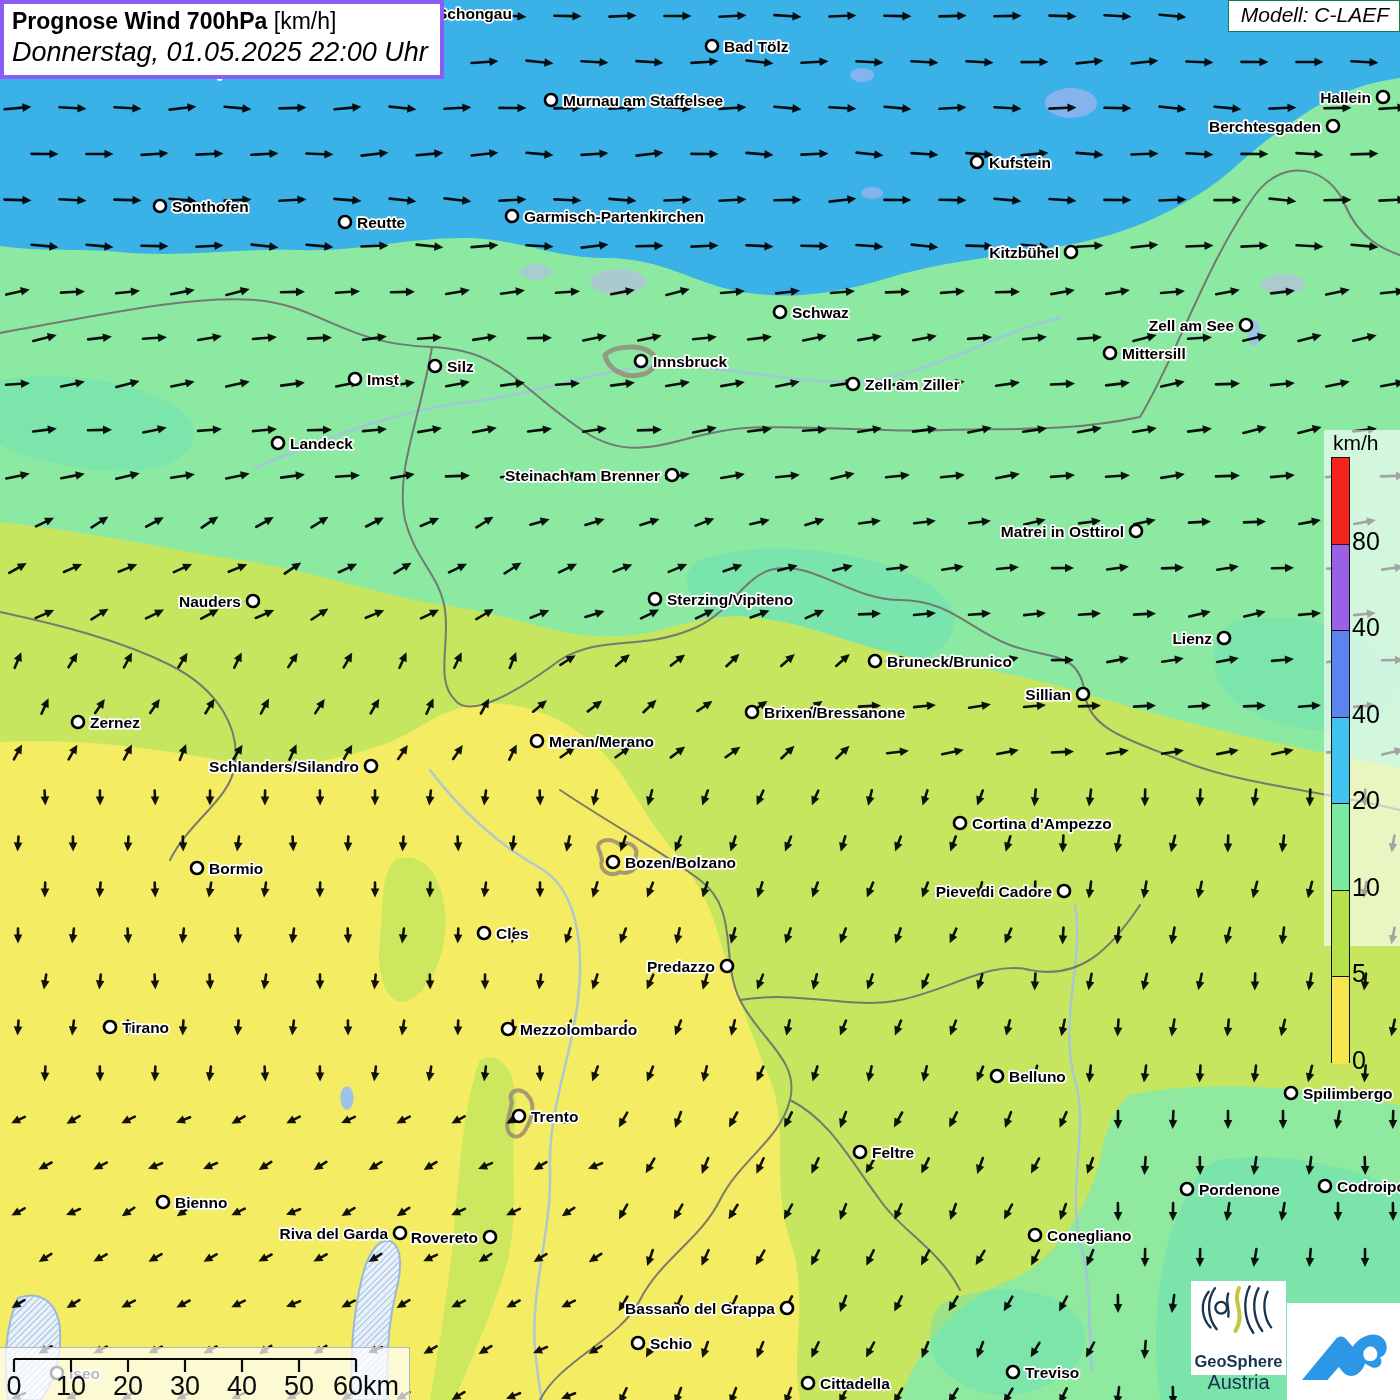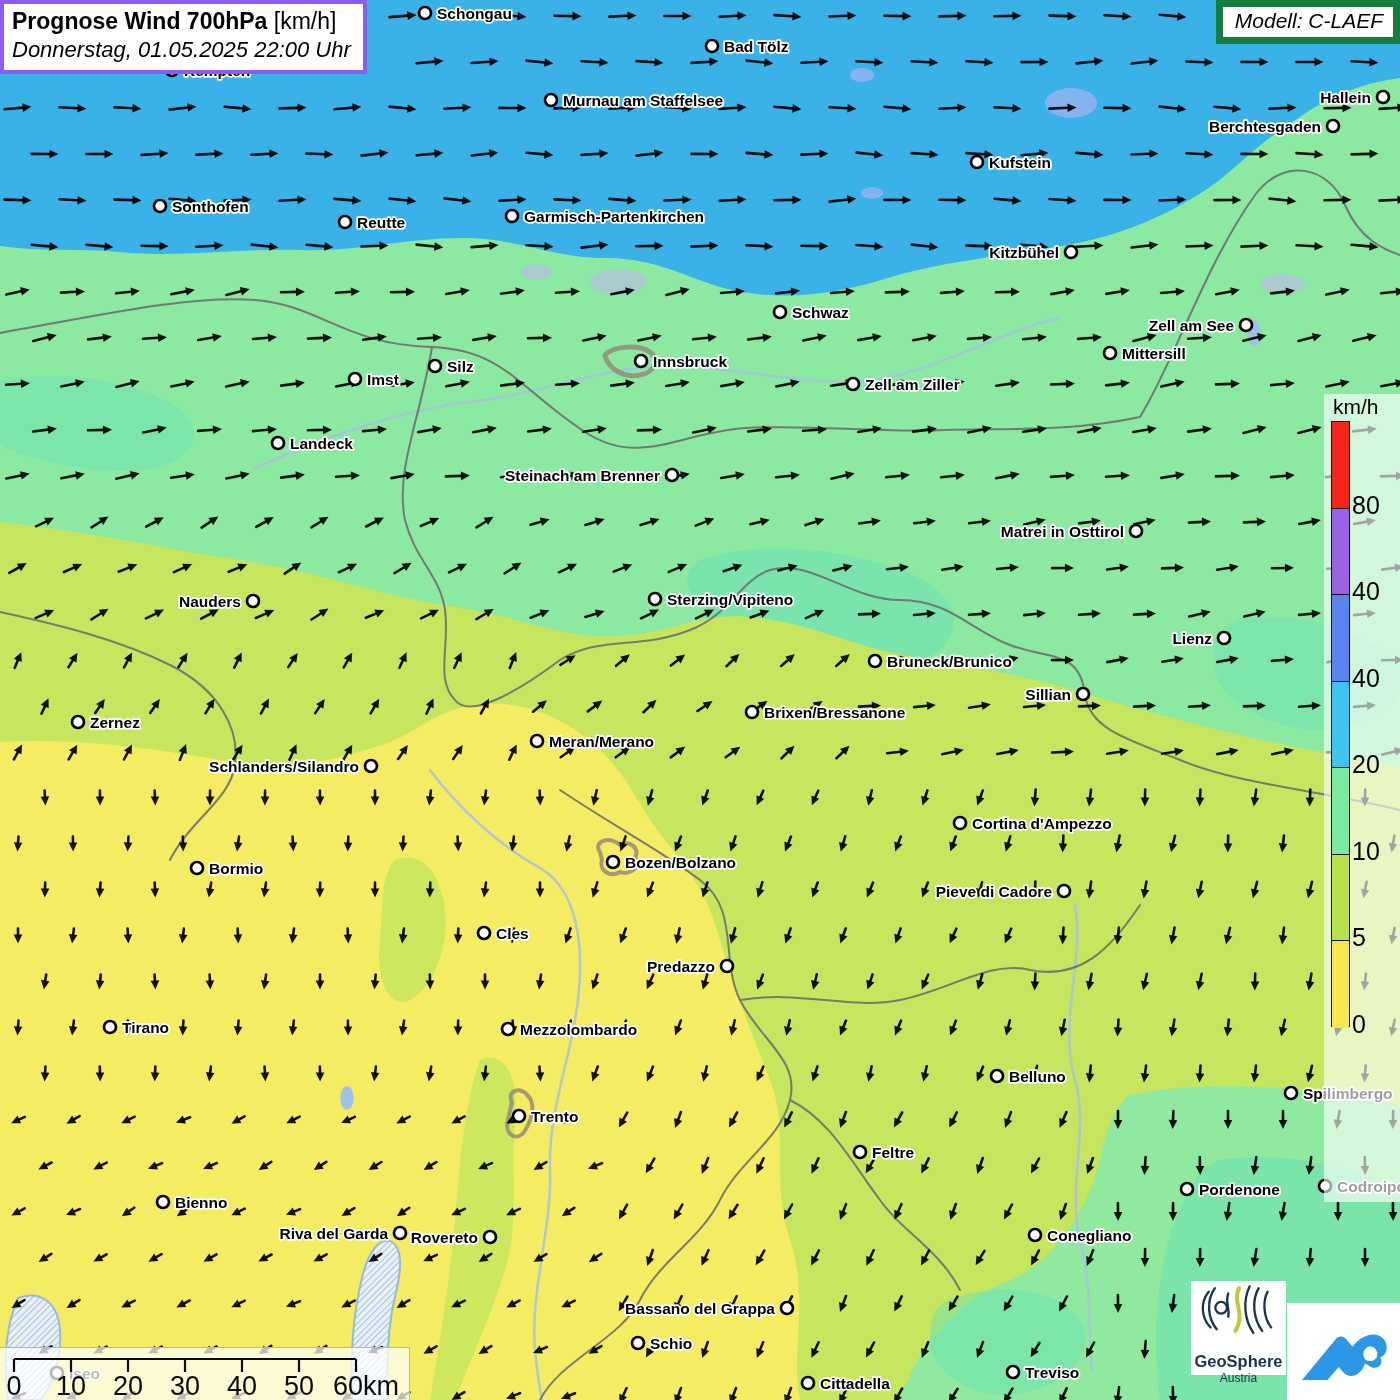--- a/index.html
+++ b/index.html
@@ -6,43 +6,43 @@
   #stage{position:relative;width:1400px;height:1400px;overflow:hidden;
          font-family:"Liberation Sans",sans-serif;background:#8ce9a2;}
   #map-svg{position:absolute;left:0;top:0;}
   .city-label{font:bold 15.5px "Liberation Sans",sans-serif;fill:#000;
               stroke:#fff;stroke-width:3.4px;paint-order:stroke;stroke-linejoin:round;}
   
   #title-box{position:absolute;left:0;top:0;background:#fff;border:4px solid #8b5cf6;
              padding:4px 12px 7px 8px;z-index:30;}
   #title-line1{font-size:23px;color:#000;white-space:nowrap;}
   #title-line1 b{font-weight:bold;}
-  #title-line2{font-size:22px;font-style:italic;color:#000;margin-top:2px;white-space:nowrap;}
+  #title-line2{font-size:27px;font-style:italic;color:#000;margin-top:2px;white-space:nowrap;}
   
-  #model-box{position:absolute;right:0;top:0;background:#fff;border:7px solid #15803d;
+  #model-box{position:absolute;right:0;top:0;background:#fff;border:1px solid #15803d;
              padding:2px 10px 4px 12px;font-size:21px;font-style:italic;z-index:30;}
   
-  #legend{position:absolute;left:1324px;top:394px;width:76px;height:808px;
+  #legend{position:absolute;left:1324px;top:430px;width:76px;height:516px;
           background:rgba(255,255,255,0.62);z-index:20;}
   #legend-title{position:absolute;left:9px;top:1px;font-size:21px;color:#000;}
   #legend-bar{position:absolute;left:7px;top:27px;width:19px;height:606px;
               border:1.5px solid #111;box-sizing:border-box;}
   .legend-seg{width:100%;border-bottom:1.5px solid #111;box-sizing:border-box;}
   .legend-seg:last-child{border-bottom:none;}
   .legend-num{position:absolute;left:28px;font-size:25px;color:#000;line-height:1;}
   
   #scalebar{position:absolute;left:0;top:1347px;width:409px;height:53px;
             background:rgba(255,255,255,0.72);border-top:1px solid #b5b5b5;
             border-right:1px solid #b5b5b5;z-index:20;}
   .sb-num{font:27px "Liberation Sans",sans-serif;fill:#0a0a0a;}
   
   #geosphere-box{position:absolute;left:1191px;top:1281px;width:95px;height:94px;
                  background:#fff;z-index:30;text-align:center;}
   #geosphere-name{font-size:16.5px;font-weight:bold;color:#17334f;line-height:1.15;margin-top:1px;}
-  #geosphere-sub{font-size:12px;color:#17334f;}
+  #geosphere-sub{font-size:20px;color:#17334f;}
   #partner-box{position:absolute;left:1287px;top:1303px;width:113px;height:97px;
                background:#fff;z-index:30;display:flex;align-items:center;justify-content:center;}
 </style>
 </head>
 <body>
 
 <div id="stage">
 
   <svg id="map-svg" width="1400" height="1400" viewBox="0 0 1400 1400">
     <defs>

